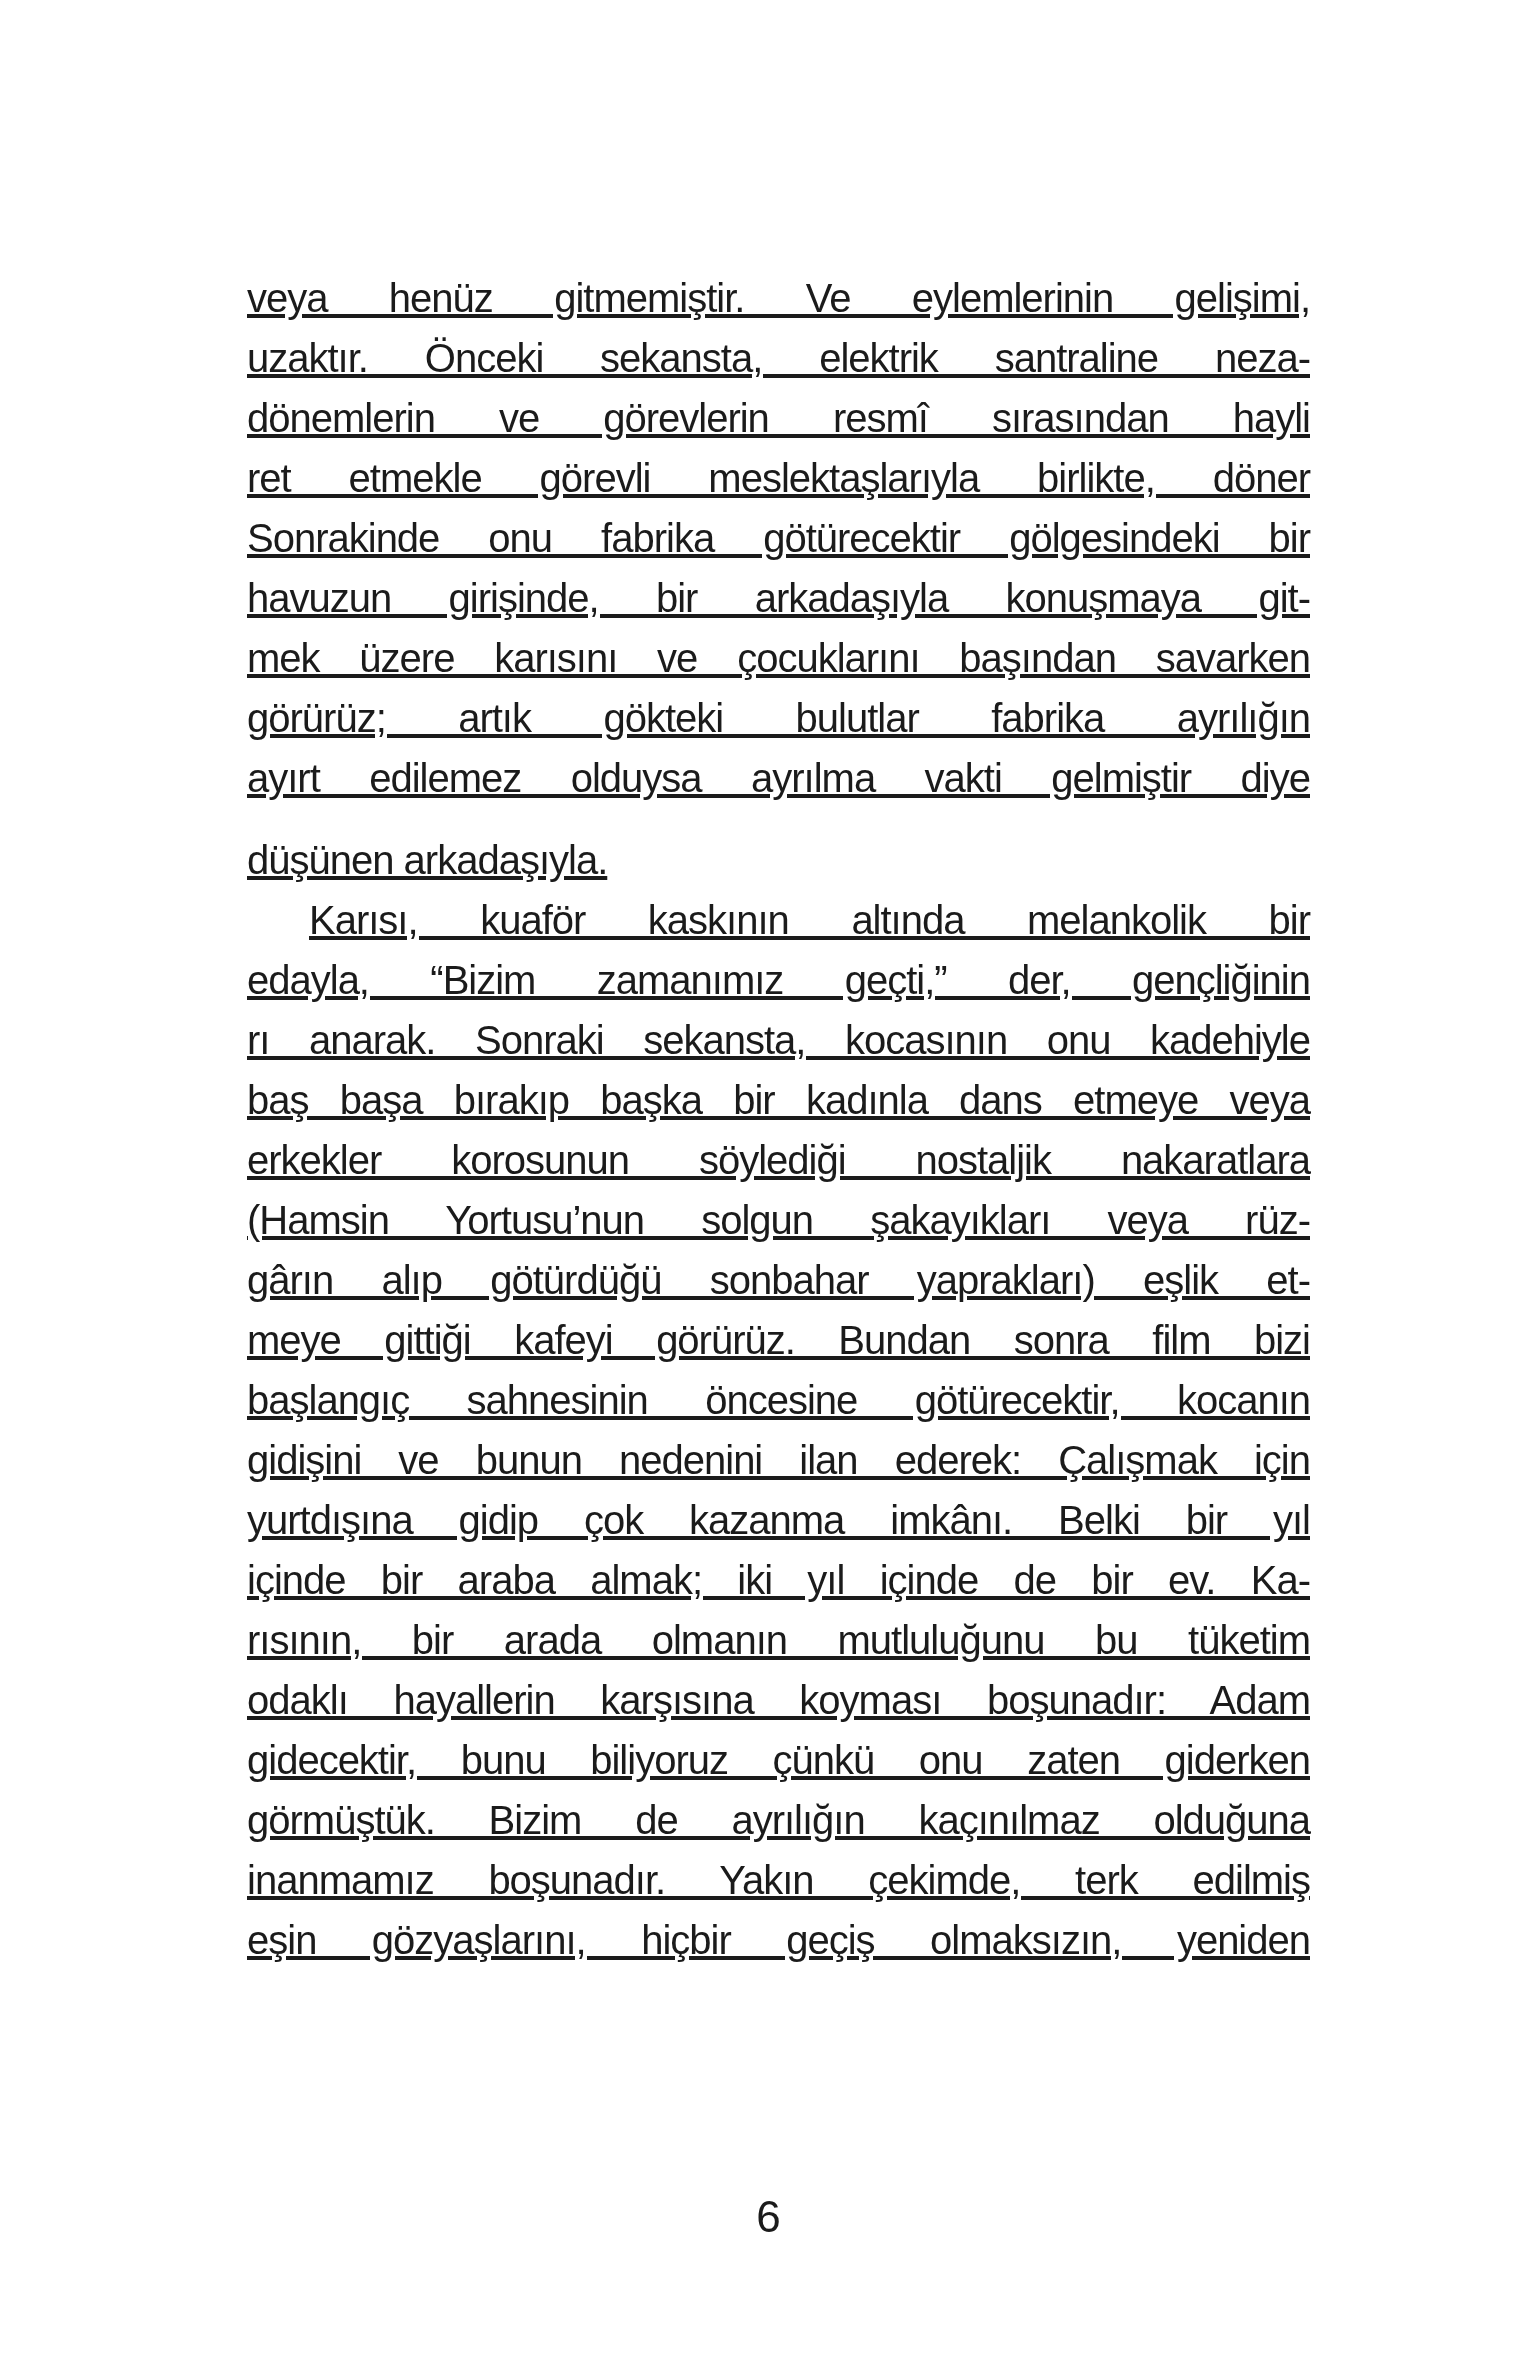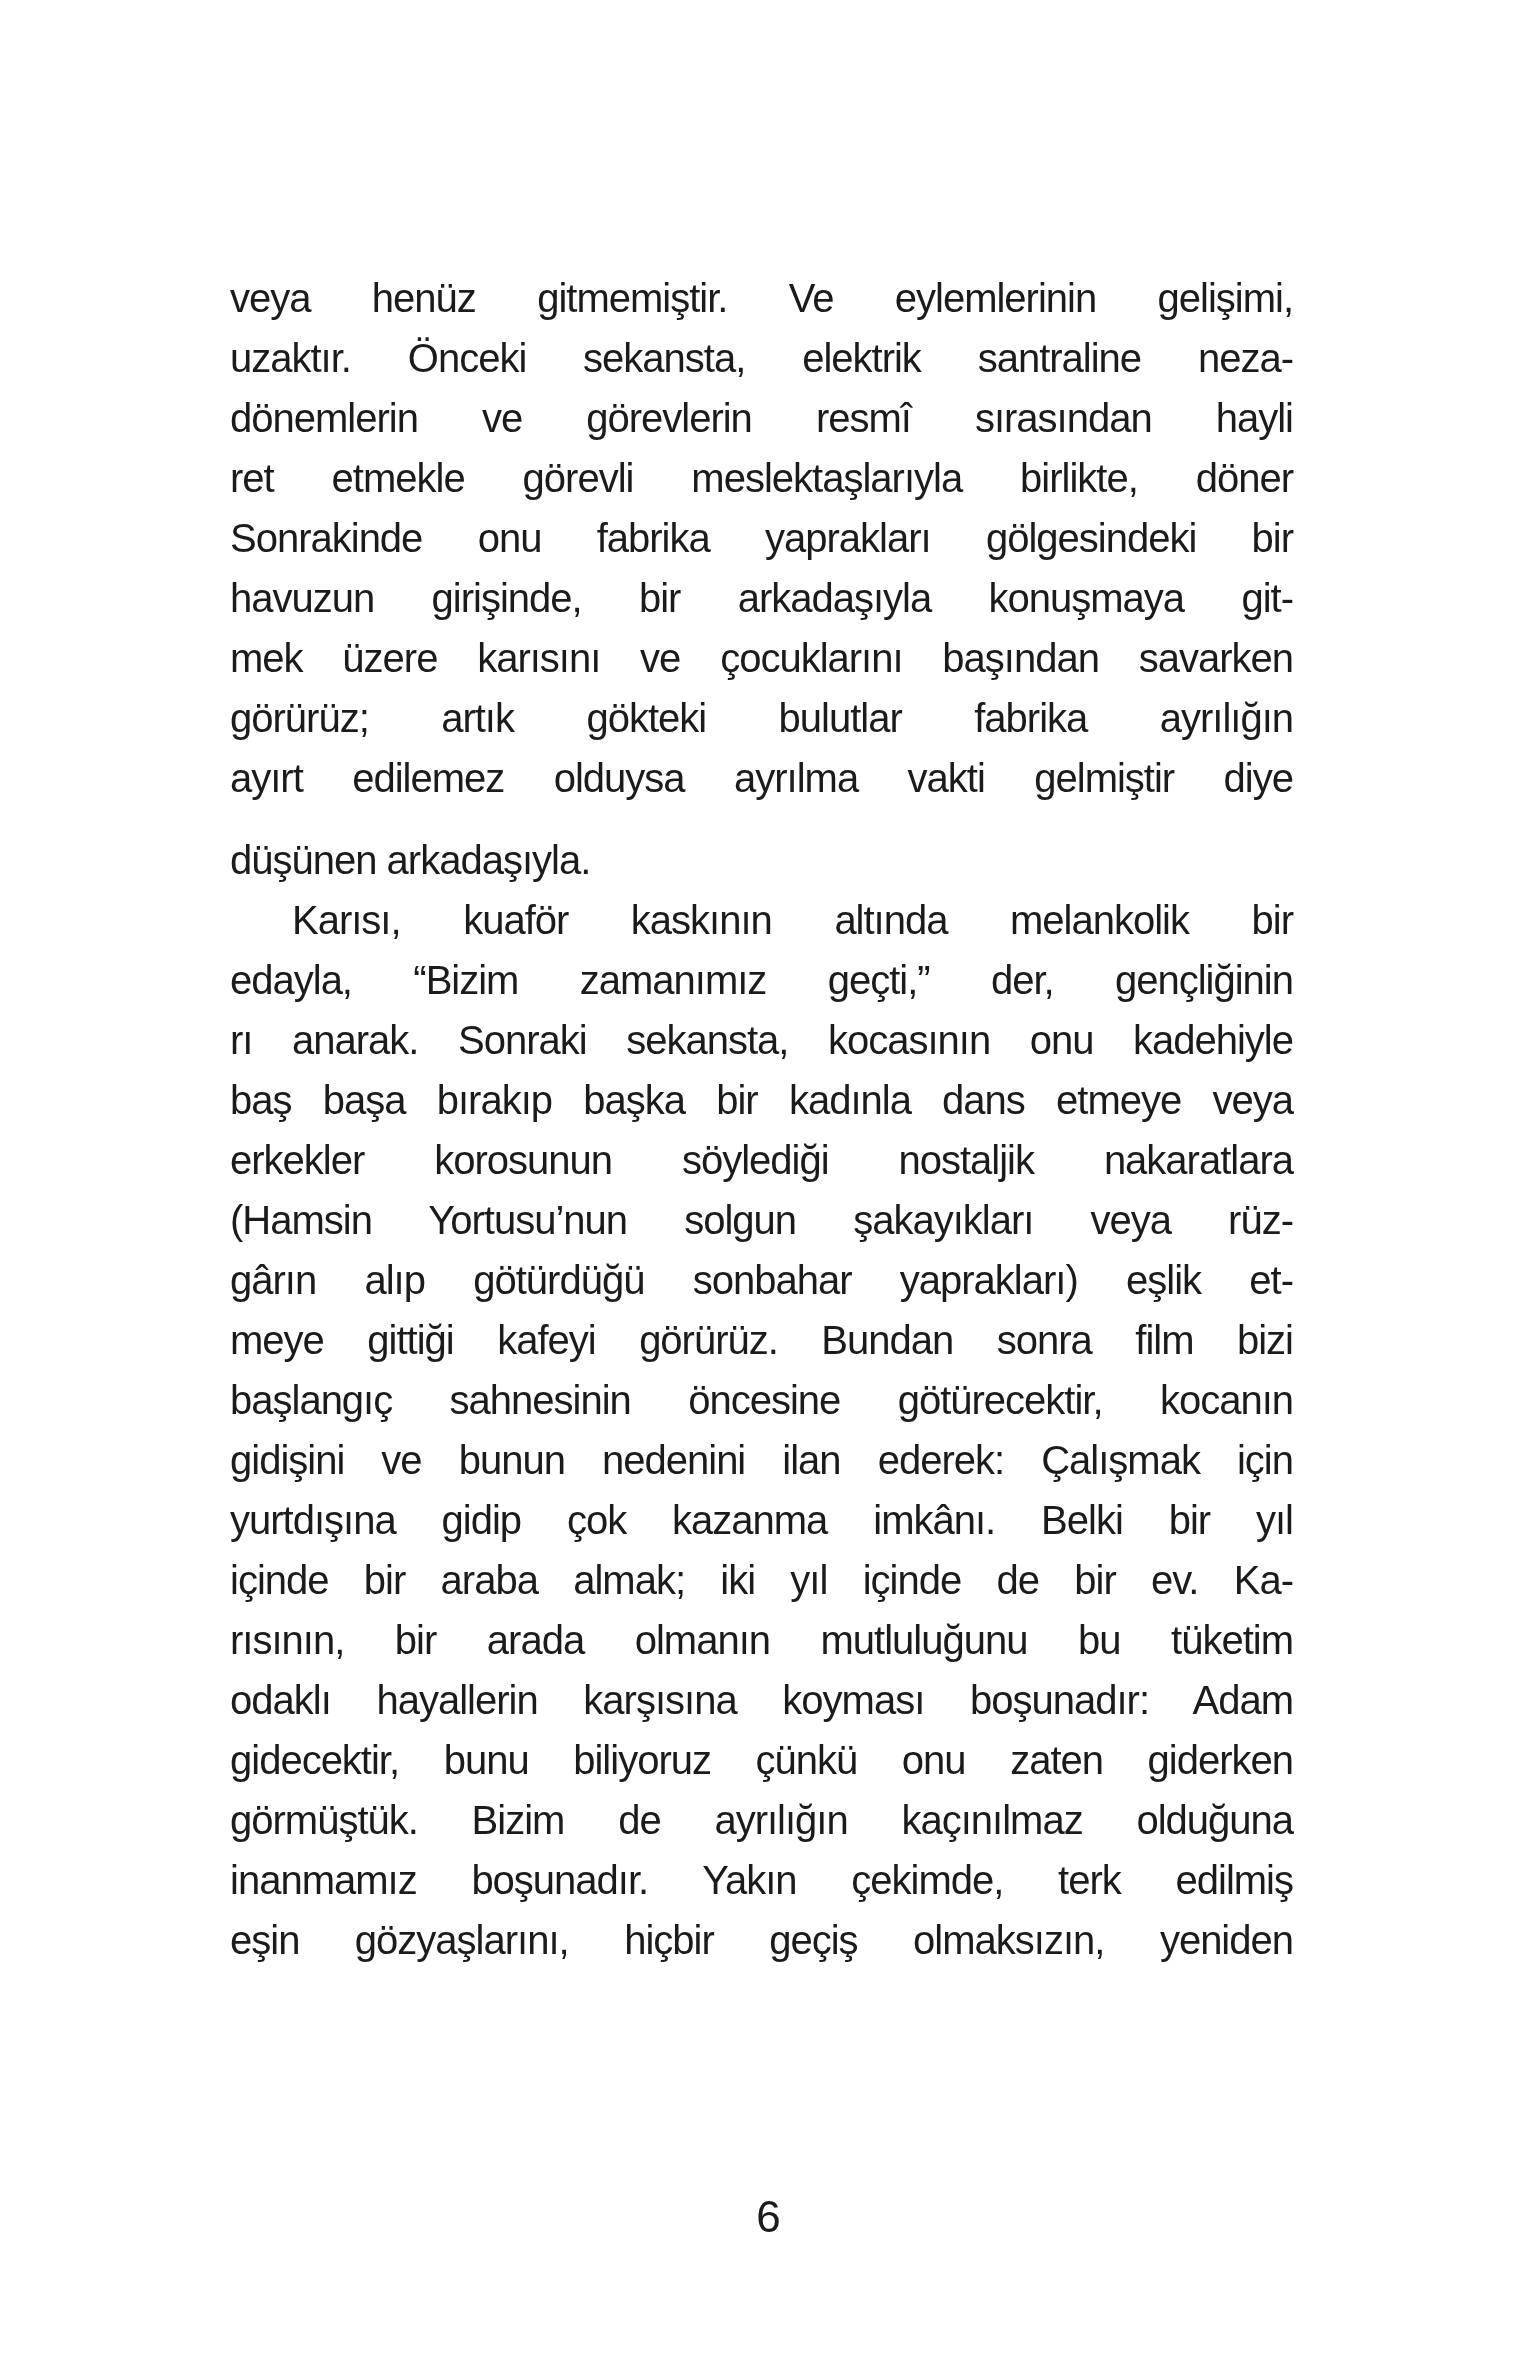--- a/index.html
+++ b/index.html
@@ -11,23 +11,24 @@
     position: relative;
     width: 1536px;
     height: 2363px;
     background: #ffffff;
     overflow: hidden;
     font-family: "Liberation Sans", sans-serif;
     color: #1b1b1b;
   }
   .text-block {
     position: absolute;
-    left: 230px;
+    left: 247px;
     top: 268px;
     width: 1063px;
+    text-decoration: underline;
   }
   .line {
     height: 60px;
     line-height: 60px;
     font-size: 40px;
     letter-spacing: -0.025em;
     white-space: normal;
     text-align: justify;
     text-align-last: justify;
     -moz-text-align-last: justify;
@@ -53,21 +54,21 @@
 </style>
 </head>
 <body>
 
 <div class="page">
   <div class="text-block">
       <div class="line">veya henüz gitmemiştir. Ve eylemlerinin gelişimi,</div>
       <div class="line">uzaktır. Önceki sekansta, elektrik santraline neza-</div>
       <div class="line">dönemlerin ve görevlerin resmî sırasından hayli</div>
       <div class="line">ret etmekle görevli meslektaşlarıyla birlikte, döner</div>
-      <div class="line">Sonrakinde onu fabrika yaprakları gölgesindeki bir</div>
+      <div class="line">Sonrakinde onu fabrika götürecektir gölgesindeki bir</div>
       <div class="line">havuzun girişinde, bir arkadaşıyla konuşmaya git-</div>
       <div class="line">mek üzere karısını ve çocuklarını başından savarken</div>
       <div class="line">görürüz; artık gökteki bulutlar fabrika ayrılığın</div>
       <div class="line">ayırt edilemez olduysa ayrılma vakti gelmiştir diye</div>
       <div class="line noflush">düşünen arkadaşıyla.</div>
       <div class="line indent">Karısı, kuaför kaskının altında melankolik bir</div>
       <div class="line">edayla, “Bizim zamanımız geçti,” der, gençliğinin</div>
       <div class="line">rı anarak. Sonraki sekansta, kocasının onu kadehiyle</div>
       <div class="line">baş başa bırakıp başka bir kadınla dans etmeye veya</div>
       <div class="line">erkekler korosunun söylediği nostaljik nakaratlara</div>

